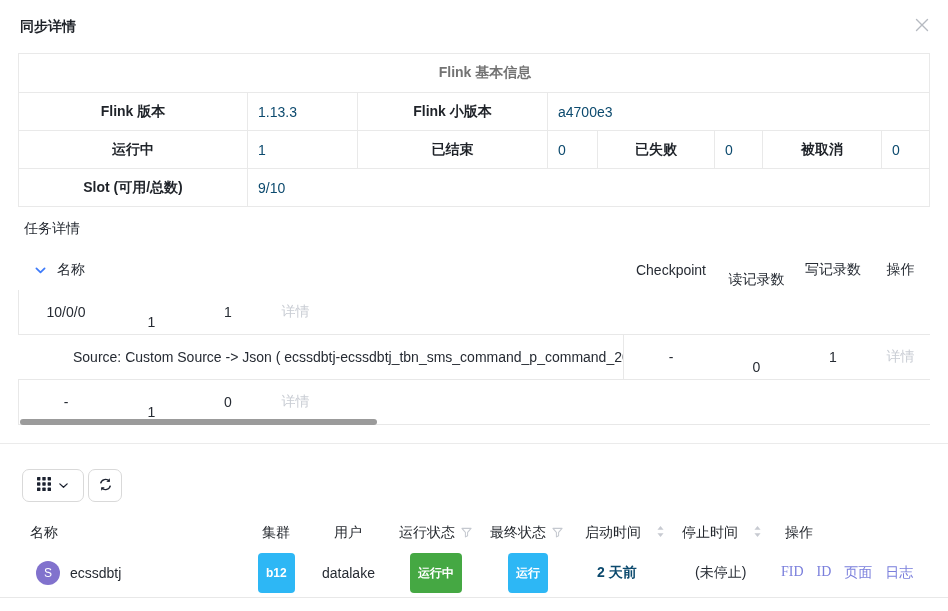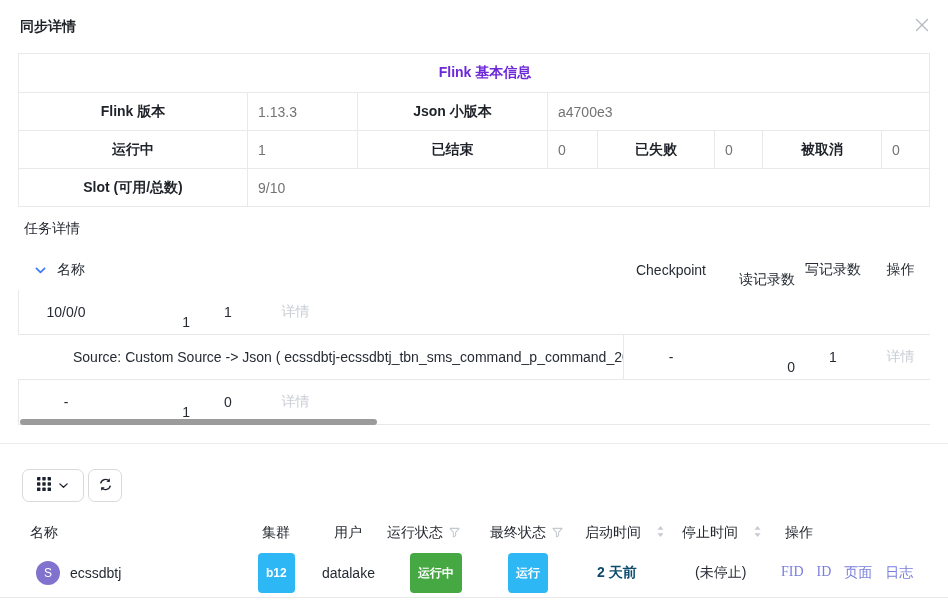--- a/index.html
+++ b/index.html
@@ -5,39 +5,39 @@
   * { margin:0; padding:0; box-sizing:border-box; }
   html,body { width:948px; height:611px; background:#fff; overflow:hidden; }
   body { font-family:"Liberation Sans","DejaVu Sans",sans-serif; font-size:14px; color:#262b33; position:relative; }
 
   
   .modal-title { position:absolute; left:20px; top:18px; font-weight:bold; color:#1f2329; }
   .close-btn { position:absolute; right:17px; top:16px; width:18px; height:18px; cursor:pointer; }
 
   
   .flink-table { position:absolute; left:18px; top:53px; width:912px; border-collapse:collapse; table-layout:fixed; }
-  .flink-table td { border:1px solid #e9e9e9; font-size:14px; color:#737373; }
+  .flink-table td { border:1px solid #e9e9e9; font-size:14px; color:#0c4a6e; }
   .flink-table td.lbl { font-weight:bold; text-align:center; height:38px; color:#1f2329;margin-left:44px; }
   .flink-table td.val { text-align:left; padding-left:10px; height:38px; }
-  .flink-table td.tbl-head { font-weight:bold; text-align:center; height:39px; color:#6d28d9;padding-left:22px; }
+  .flink-table td.tbl-head { font-weight:bold; text-align:center; height:39px; color:#737373;padding-left:22px; }
 
   
   .section-title { position:absolute; left:24px; top:220px; color:#262b33; }
 
   
   .task-table { position:absolute; left:18px; top:250px; width:912px; }
   .t-row { position:relative; display:flex; width:912px; align-items:center; }
   .t-row.hdr { height:40px; }
   .t-row.body { height:45px; border-bottom:1px solid #e8e8e8; }
   .t-name { width:605px; display:flex; align-items:center; overflow:hidden; white-space:nowrap; flex:none; }
   .t-name .twisty { margin-left:16px; margin-right:10px; flex:none; display:inline-flex; }
   .t-name.indent { padding-left:55px; }
   .t-fixed { width:307px; flex:none; display:flex; align-items:center; align-self:stretch; border-left:1px solid #e8e8e8; background:#fff; }
   .t-cp { width:94px; text-align:center; }
-  .t-rd { width:77px; text-align:right;margin-top:20px; }
+  .t-rd { width:77px; text-align:center;margin-top:20px; }
   .t-wr { width:76px; text-align:center; }
   .t-op { width:59px; text-align:center; }
   .detail-link { color:#c9cdd4; cursor:pointer; }
   .h-scrollbar { position:absolute; left:2px; top:169px; width:357px; height:6px; border-radius:3px; background:#9b9b9b; cursor:grab; }
 
   
   .divider { position:absolute; left:0; top:443px; width:948px; height:1px; background:#ebebeb; }
 
   
   .toolbar { position:absolute; left:22px; top:469px; display:flex; gap:4px; }
@@ -79,21 +79,21 @@
       <col style="width:119px">
       <col>
   </colgroup>
   <tbody>
       <tr>
         <td class="tbl-head" colspan="8">Flink 基本信息</td>
       </tr>
   <tr>
     <td class="lbl">Flink 版本</td>
     <td class="val">1.13.3</td>
-    <td class="lbl">Json 小版本</td>
+    <td class="lbl">Flink 小版本</td>
     <td class="val" colspan="5">a4700e3</td>
   </tr>
   <tr>
     <td class="lbl">运行中</td>
     <td class="val">1</td>
     <td class="lbl">已结束</td>
     <td class="val">0</td>
     <td class="lbl">已失败</td>
     <td class="val">0</td>
     <td class="lbl">被取消</td>
@@ -199,21 +199,21 @@
 <div class="job-header">
   <div class="col" style="left:30px">
       <span>名称</span>
     </div>
   <div class="col" style="left:262px">
       <span>集群</span>
     </div>
   <div class="col" style="left:334px">
       <span>用户</span>
     </div>
-  <div class="col" style="left:387px">
+  <div class="col" style="left:399px">
     <span>运行状态</span>
     <span>
       <svg width="11" height="11" viewBox="0 0 12 12">
           <path d="M1 1.5 H11 L7.2 5.8 V9.6 L4.8 10.8 V5.8 Z" fill="none" stroke="#c4c8cf" stroke-width="1.1" stroke-linejoin="round"></path>
         </svg>
     </span>
   </div>
   <div class="col" style="left:490px">
     <span>最终状态</span>
     <span>

